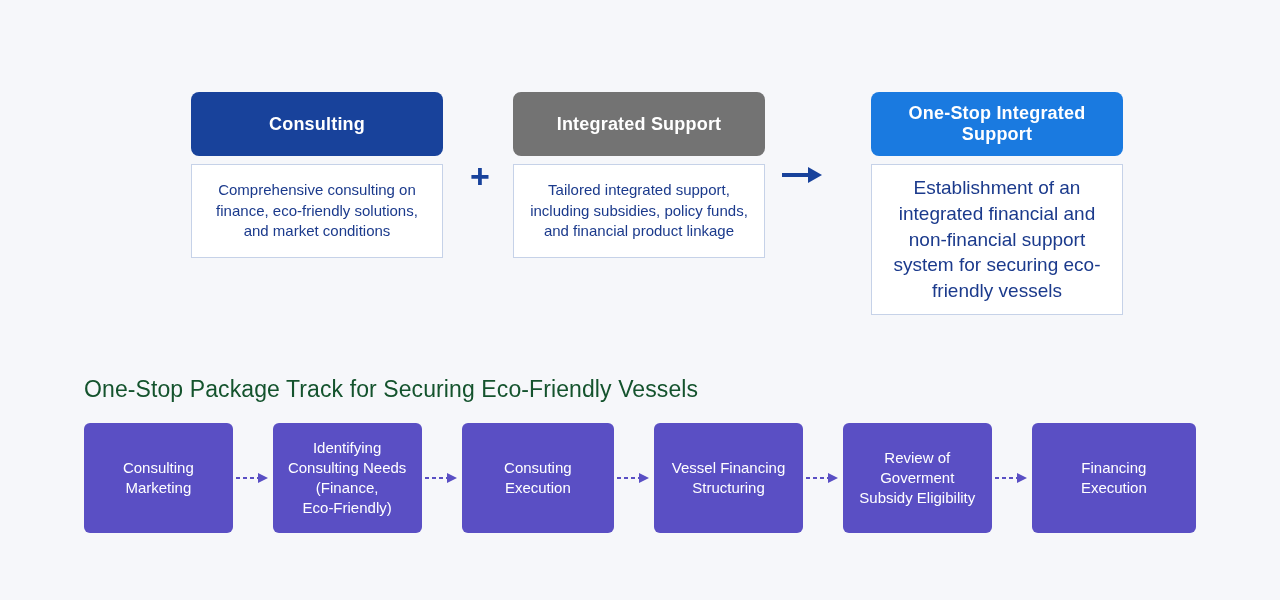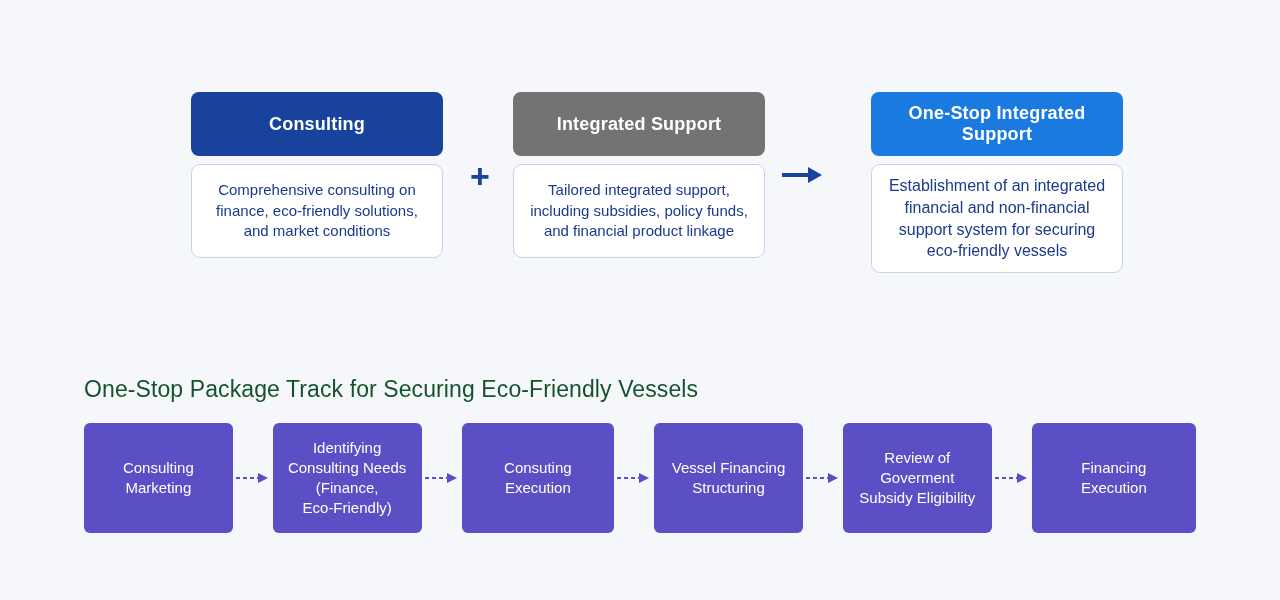--- a/index.html
+++ b/index.html
@@ -48,36 +48,36 @@
     box-sizing: border-box;
     padding: 0 6px;
   }
   .group.g1 .group-header { background: #18429b; }
   .group.g2 .group-header { background: #737373; }
   .group.g3 .group-header { background: #1a7ae0; }
 
   .group-body {
     margin-top: 8px;
     min-height: 94px;
-    border-radius: 9px;
+    border-radius: 0;
     background: #ffffff;
     border: 1px solid #c6d2e8;
     display: flex;
     align-items: center;
     justify-content: center;
     text-align: center;
     font-size: 15px;
     line-height: 1.36;
     color: #1b3a8c;
     padding: 10px 12px;
     box-sizing: border-box;
   }
   .group.g3 .group-body {
     min-height: 94px;
-    font-size: 16px;
+    font-size: 19px;
   }
 
   .plus-sign {
     position: absolute;
     left: 464px;
     top: 160px;
     width: 32px;
     height: 32px;
     color: #18429b;
     font-size: 34px;

